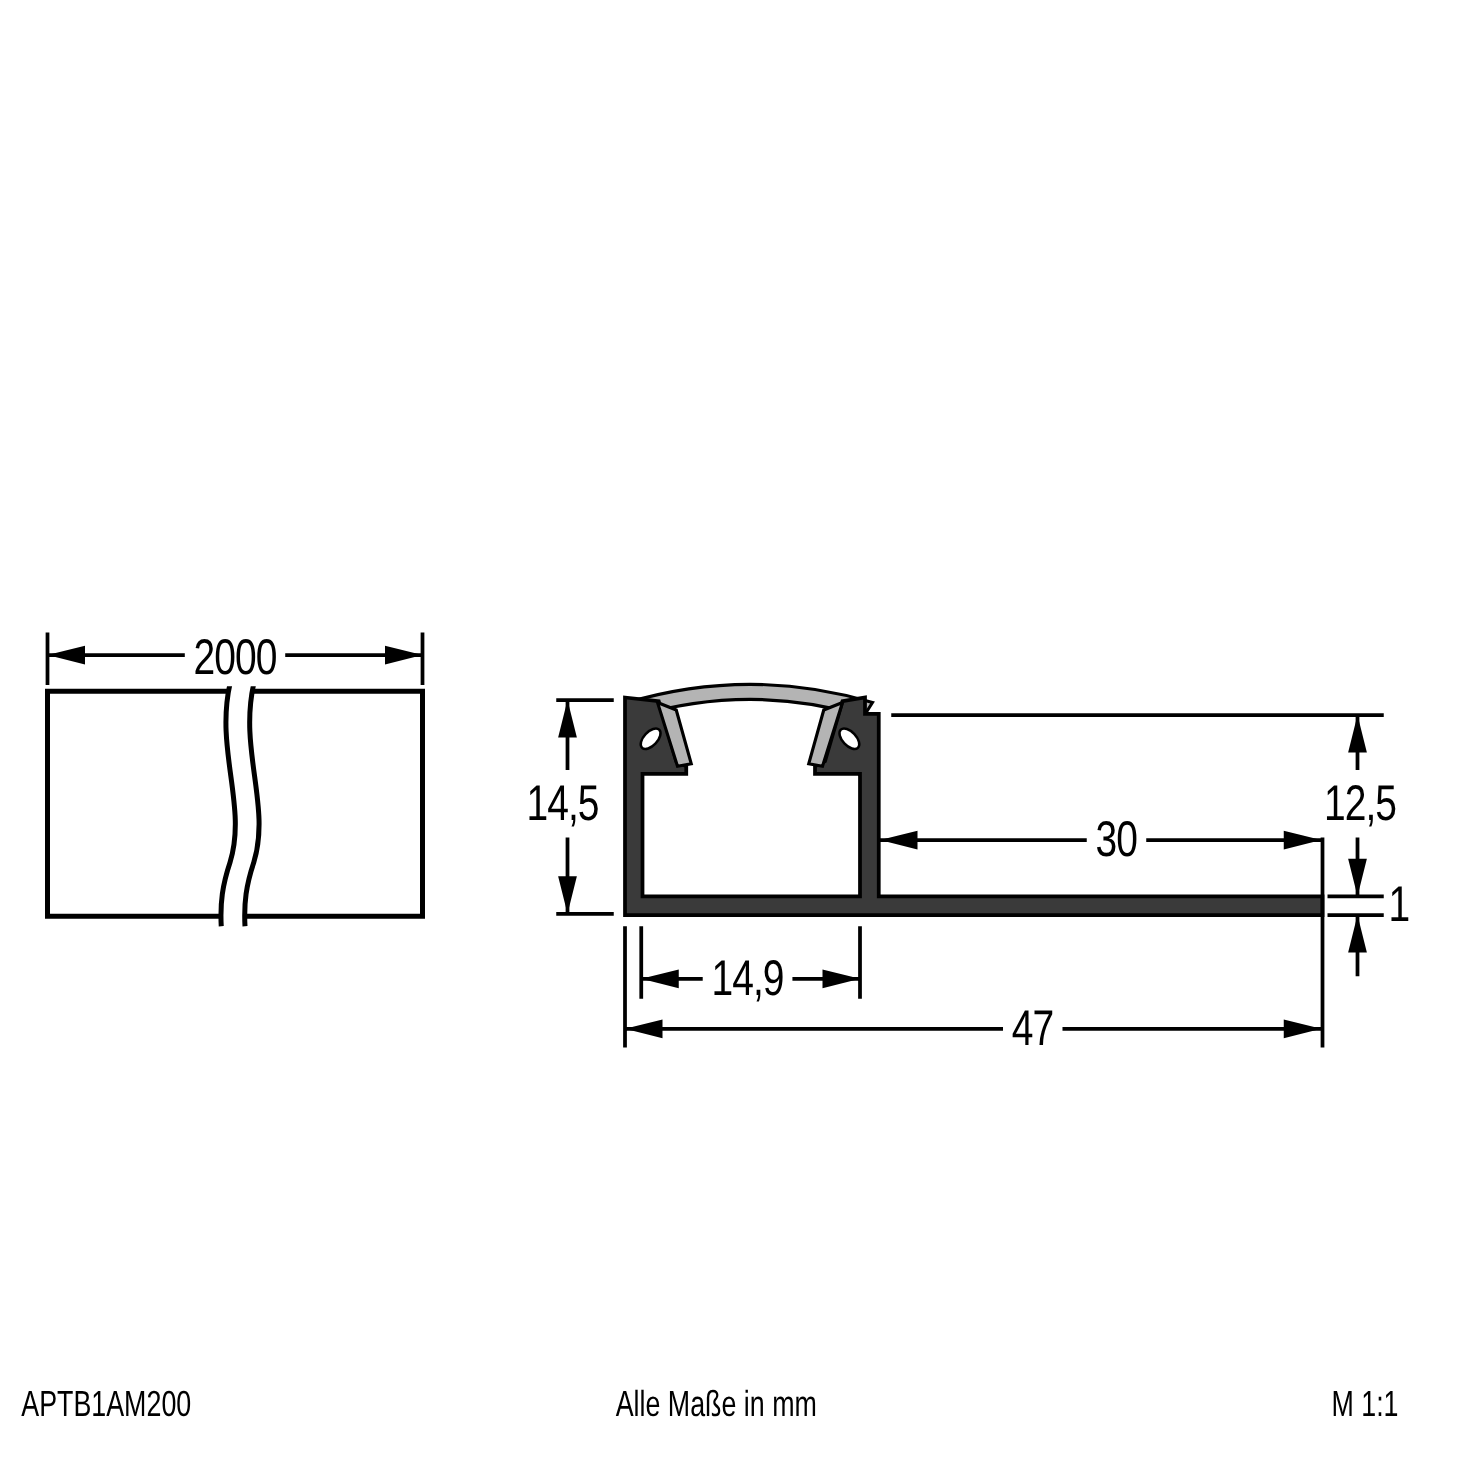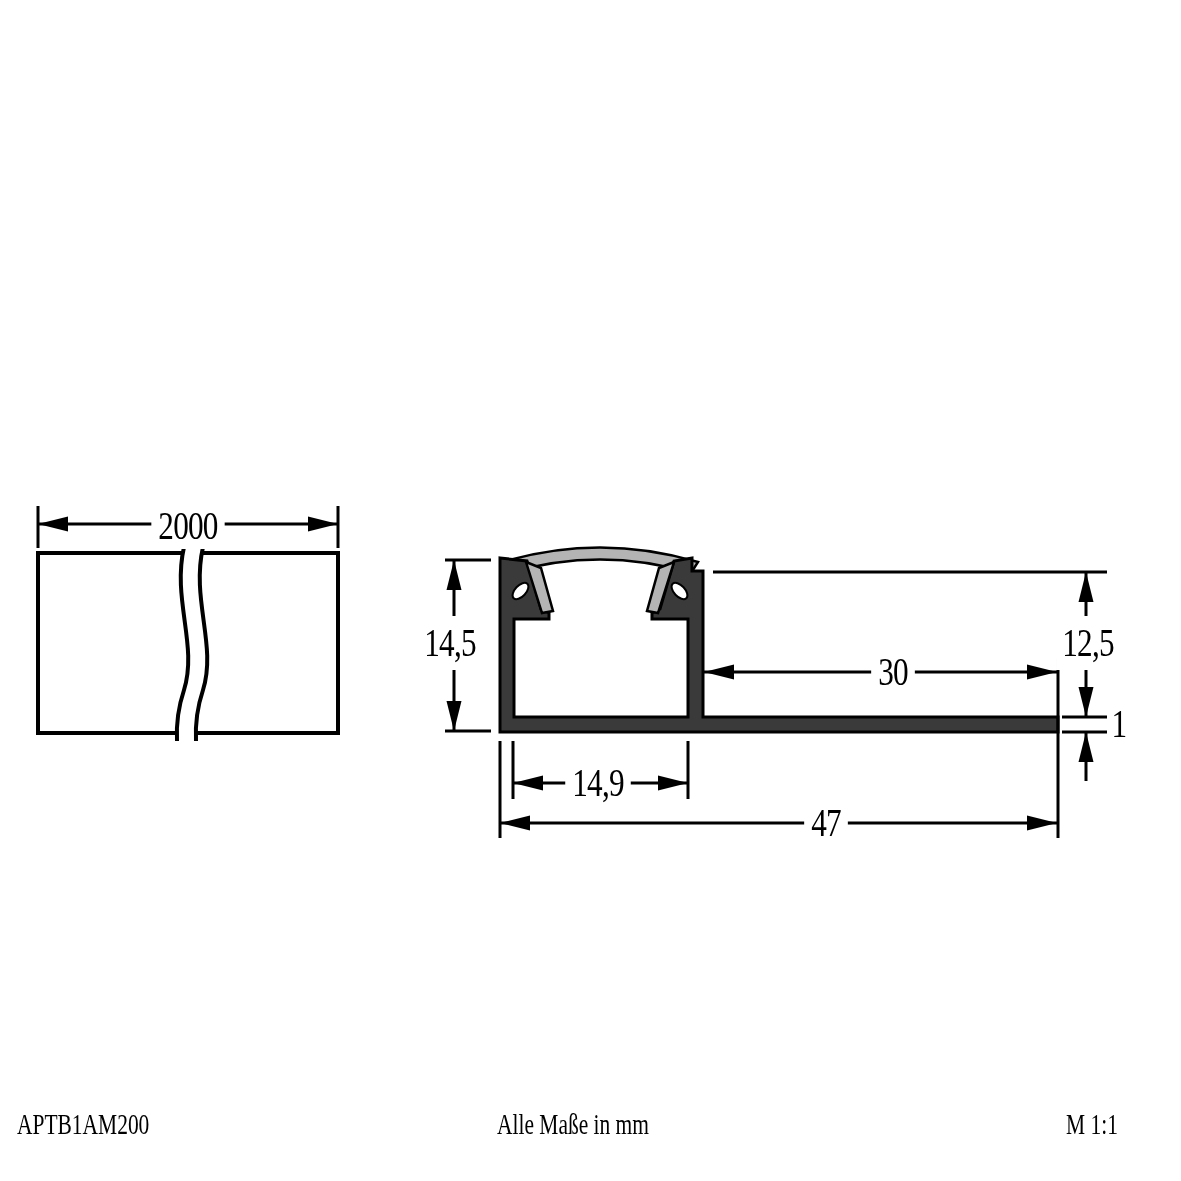--- a/index.html
+++ b/index.html
@@ -1,20 +1,20 @@
 <!DOCTYPE html>
 <html><head>
 <meta charset="utf-8">
 <style>
   html,body { margin:0; padding:0; background:#ffffff; }
   .canvas {
     position:relative;
     width:1181px; height:1181px;
     background:#ffffff;
-    font-family:Liberation Serif, serif;
+    font-family:Liberation Sans, sans-serif;
     overflow:hidden;
   }
   svg.drawing { position:absolute; left:0; top:0; }
   .ln3 { fill:none; stroke:#000; stroke-width:3; }
   .ln4 { stroke:#000; stroke-width:4; }
   .ln4f { fill:none; stroke:#000; stroke-width:4; }
   .arrow { fill:#000; stroke:none; }
   .dim {
     position:absolute;
     font-size:40px;

